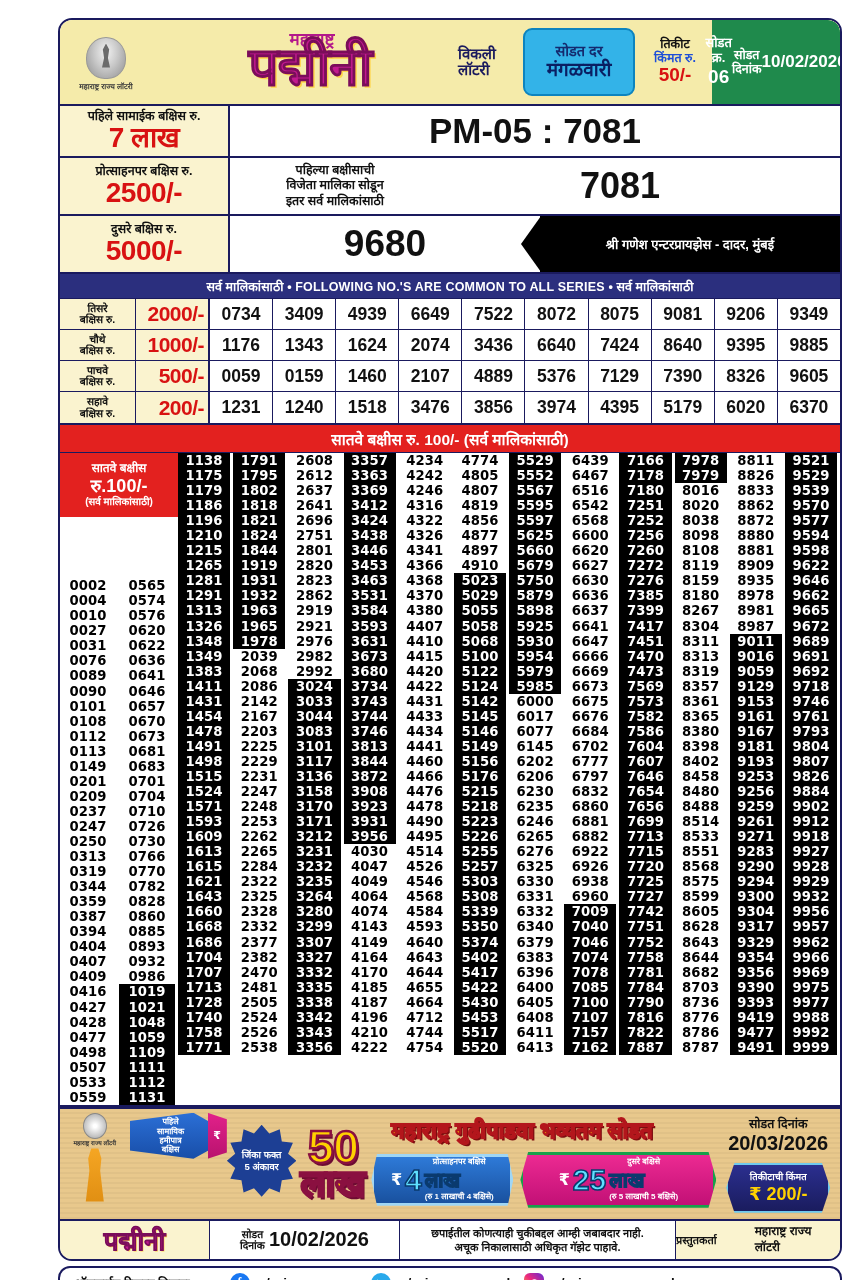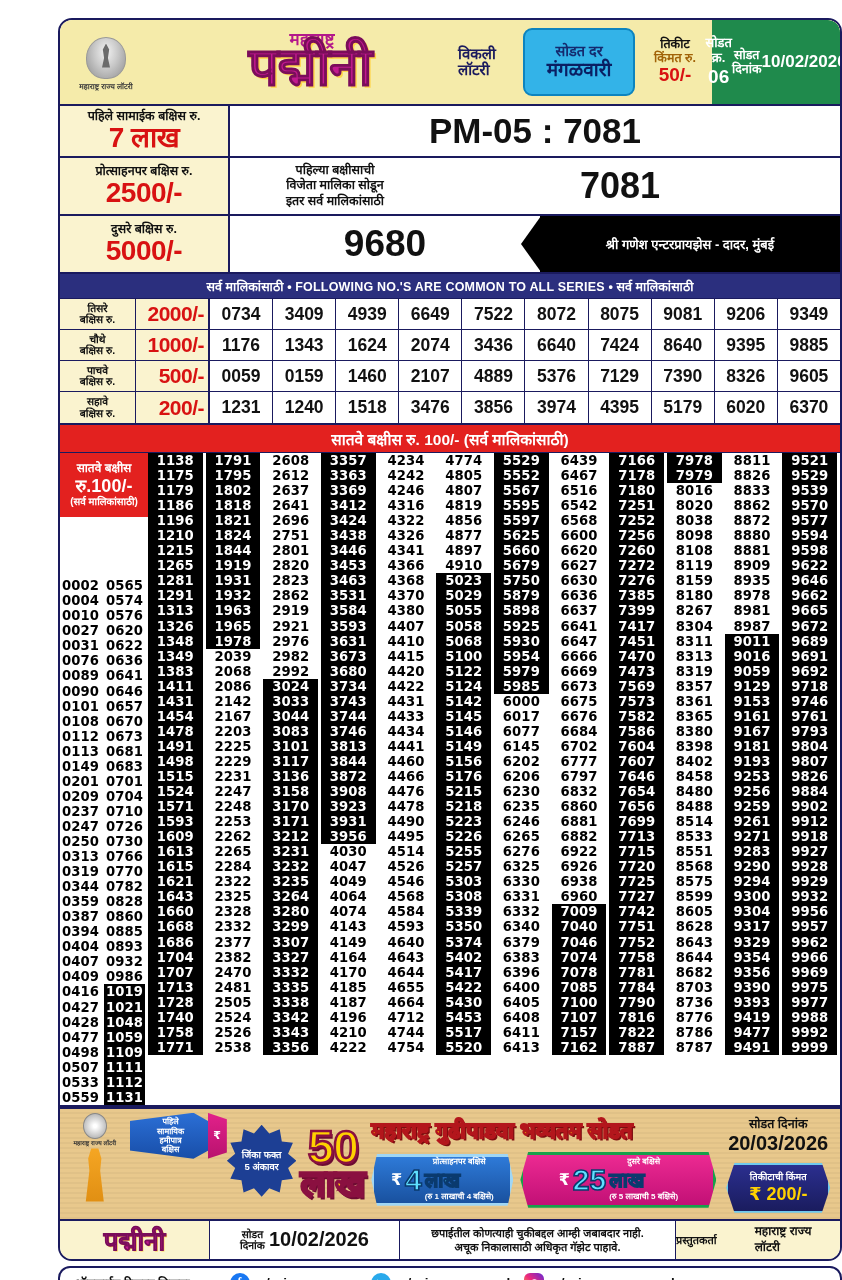--- a/index.html
+++ b/index.html
@@ -83,21 +83,21 @@
     line-height:1.1;
   }
   .hdr-day .l1{ font-size:14.5px;font-weight:700;color:#142a6e;}
   .hdr-day .l2{ font-size:19px;font-weight:700;color:#0a1f63;}
   .hdr-price {
     width:74px;
     display:flex;flex-direction:column;justify-content:center;align-items:center;
     line-height:1.1; text-align:center;
   }
   .hdr-price .l1{font-size:12.5px;font-weight:700;color:#111;}
-  .hdr-price .l2{font-size:12.5px;font-weight:700;color:#a16207;}
+  .hdr-price .l2{font-size:12.5px;font-weight:700;color:#1d4ed8;}
   .hdr-price .l3{font-size:19px;font-weight:700;color:#d81212;}
   .hdr-draw {
     width:128px;
     background:#1f8a4c; color:#fff;
     border-radius: 0 12px 0 0;
     display:flex;justify-content:center;align-items:center;
     line-height:1.15; text-align:center;
   }
   .hdr-draw .d1{font-size:13px;font-weight:700;}
   .hdr-draw .d1 b{font-size:19px;}
@@ -175,21 +175,21 @@
   }
   .pr-nums div:last-child{ border-right:none; }
 
   
   .seventh-bar {
     background:#e3211f; color:#fff; text-align:center;
     font-size:15.5px; font-weight:700; padding:3px 0 2px;
     border-top:2px solid #1a1a5e; border-bottom:1px solid #1a1a5e;
   }
   .grid-wrap { display:flex; background:#fff; }
-  .grid-left { width:88px; }
+  .grid-left { width:118px; }
   .grid-left-cap {
     background:#e3211f; color:#fff; height:65px;
     display:flex;flex-direction:column;justify-content:center;align-items:center;
     line-height:1.15; border-bottom:1px solid #fff;
   }
   .grid-left-cap .c1{font-size:12px;font-weight:700;}
   .grid-left-cap .c2{font-size:18px;font-weight:700;}
   .grid-left-cap .c3{font-size:10px;font-weight:700;}
   .numcols { display:flex; flex:1; }
   .numcol { flex:1; display:flex; flex-direction:column; }
@@ -255,21 +255,21 @@
   .fifty .w {
     font-size:37px;font-weight:700;color:#ffd100;line-height:.9;
     -webkit-text-stroke: 2.5px #8a1040;
     text-shadow: 2px 3px 0 #6d0c32;
   }
   .promo-mid { flex:1; display:flex;flex-direction:column; padding-left:6px; }
   .promo-title {
     font-size:22px;font-weight:700;color:#ffd100;
     -webkit-text-stroke:1.6px #b3161c;
     text-shadow:2px 2px 0 #7c0d10;
-    margin-top:5px; white-space:nowrap;
+    margin-top:5px; white-space:nowrap;margin-left:20px;
   }
   .promo-boxes{ display:flex;align-items:center;gap:7px;margin-top:8px;}
   .box-blue{
     width:142px;height:52px;background:linear-gradient(180deg,#2e7ad8,#19519f);
     border:3px solid #9fd6f5; border-radius:3px;
     clip-path: polygon(4% 0,96% 0,100% 50%,96% 100%,4% 100%,0 50%);
     display:flex;align-items:center;justify-content:center;gap:3px;color:#fff;
   }
   .box-pink{
     width:196px;height:56px;background:linear-gradient(180deg,#ec2a92,#c21076);

